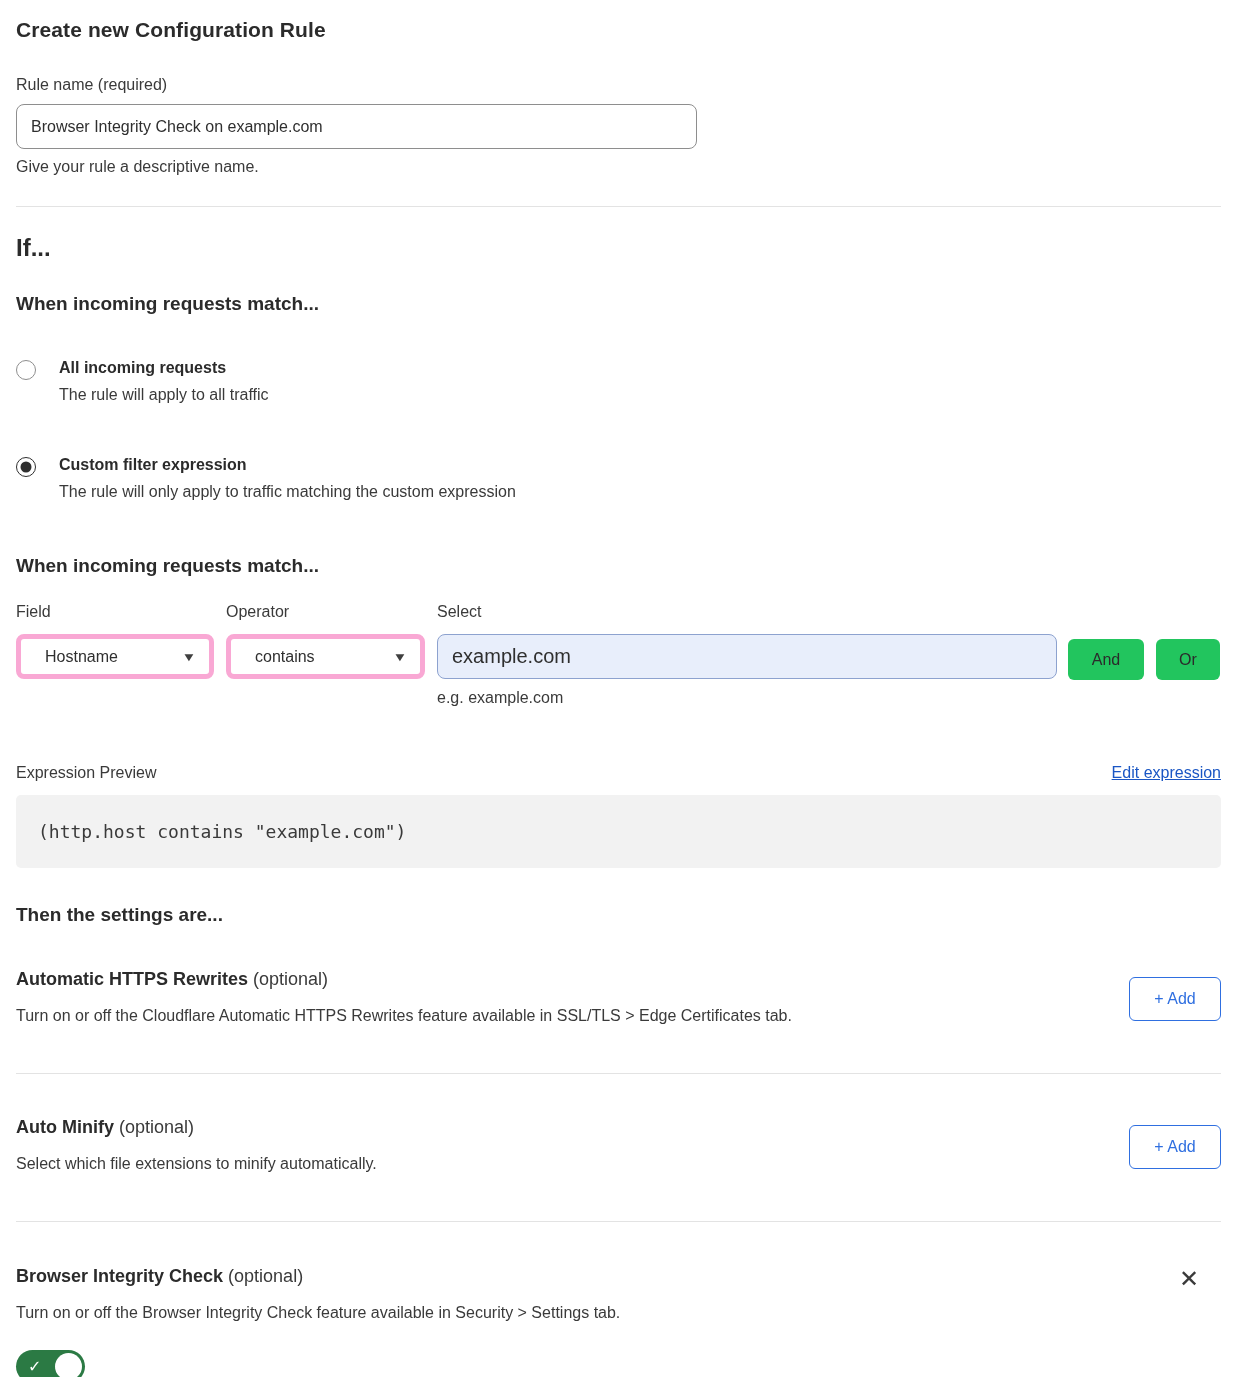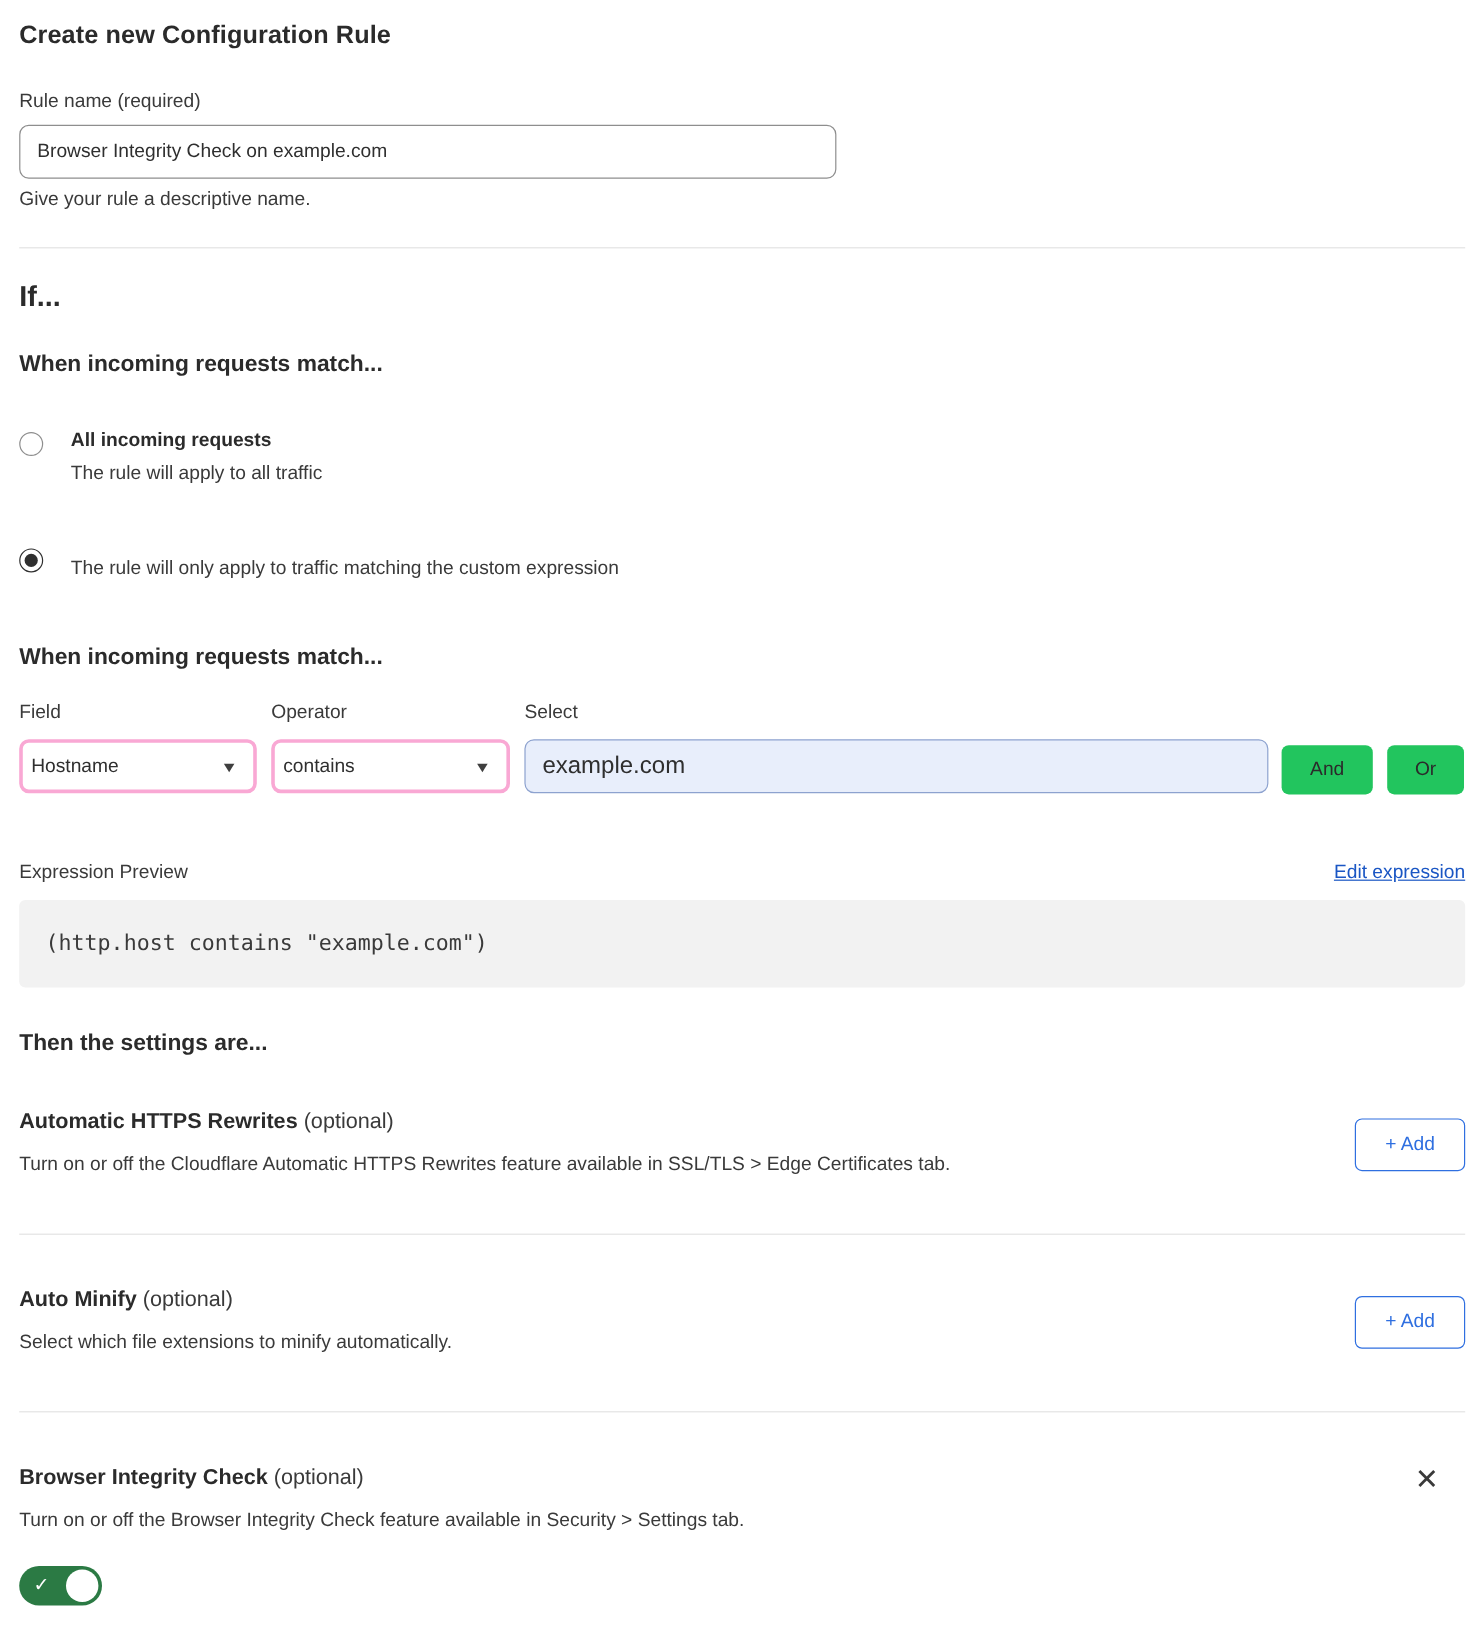--- a/index.html
+++ b/index.html
@@ -95,27 +95,27 @@
     margin-top: 26px;
     align-items: flex-start;
   }
   .builder-col .col-label { font-size: 16px; color: #3a3a3a; }
   .col-field { width: 198px; margin-right: 12px; }
   .col-operator { width: 199px; margin-right: 12px; }
   .col-value { width: 620px; margin-right: 11px; }
   .select-box {
     margin-top: 13px;
     height: 45px;
-    border: 3px solid #f9a8d4;
+    border: 5px solid #f9a8d4;
     border-radius: 8px;
     background: #ffffff;
     display: flex;
     align-items: center;
     justify-content: space-between;
-    padding: 0 14px 0 7px;
+    padding: 0 14px 0 24px;
     font-size: 16px;
     color: #2f2f2f;
     cursor: pointer;
   }
   .select-caret { font-size: 12px; color: #3f3f3f; transform: scaleX(1.25); }
   .value-input {
     margin-top: 13px;
     width: 100%;
     height: 45px;
     border: 1px solid #8da2cf;
@@ -265,20 +265,21 @@
     <span class="radio-circle"></span>
     <div>
       <div class="radio-title">All incoming requests</div>
       <div class="radio-desc">The rule will apply to all traffic</div>
     </div>
   </div>
 
   <div class="radio-option">
     <span class="radio-circle selected"></span>
     <div>
+      <div class="radio-title">Custom filter expression</div>
       <div class="radio-desc">The rule will only apply to traffic matching the custom expression</div>
     </div>
   </div>
 
   <h3 class="sub-heading builder-heading">When incoming requests match...</h3>
 
   <div class="builder-row">
     <div class="builder-col col-field">
       <div class="col-label">Field</div>
       <div class="select-box">
@@ -289,20 +290,21 @@
     <div class="builder-col col-operator">
       <div class="col-label">Operator</div>
       <div class="select-box">
         <span>contains</span>
         <span class="select-caret">▼</span>
       </div>
     </div>
     <div class="builder-col col-value">
       <div class="col-label">Select</div>
       <input class="value-input" type="text" value="example.com" style="">
+      <div class="value-helper">e.g. example.com</div>
     </div>
     <button class="conj-button and-button">And</button>
     <button class="conj-button or-button">Or</button>
   </div>
 
   <div class="expr-row">
     <span class="expr-label">Expression Preview</span>
     <a class="edit-link">Edit expression</a>
   </div>
   <div class="code-block">

